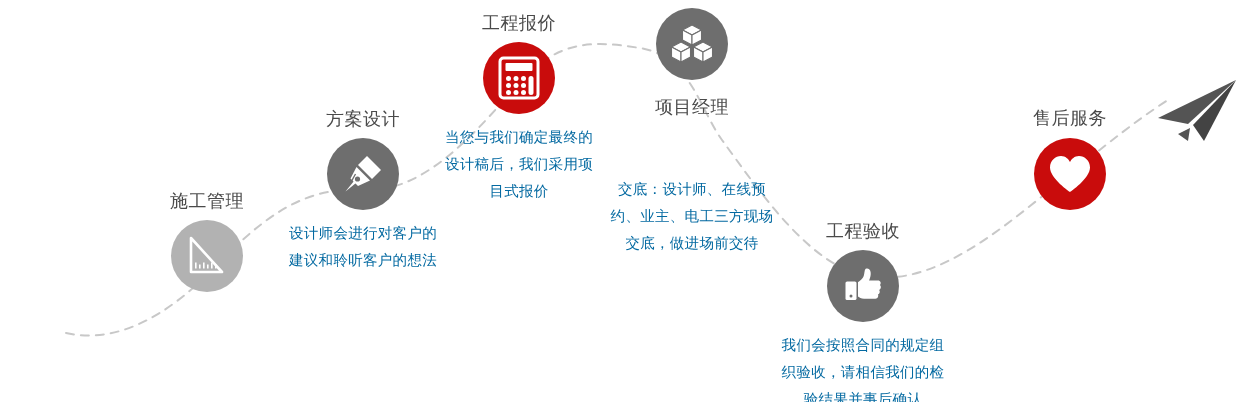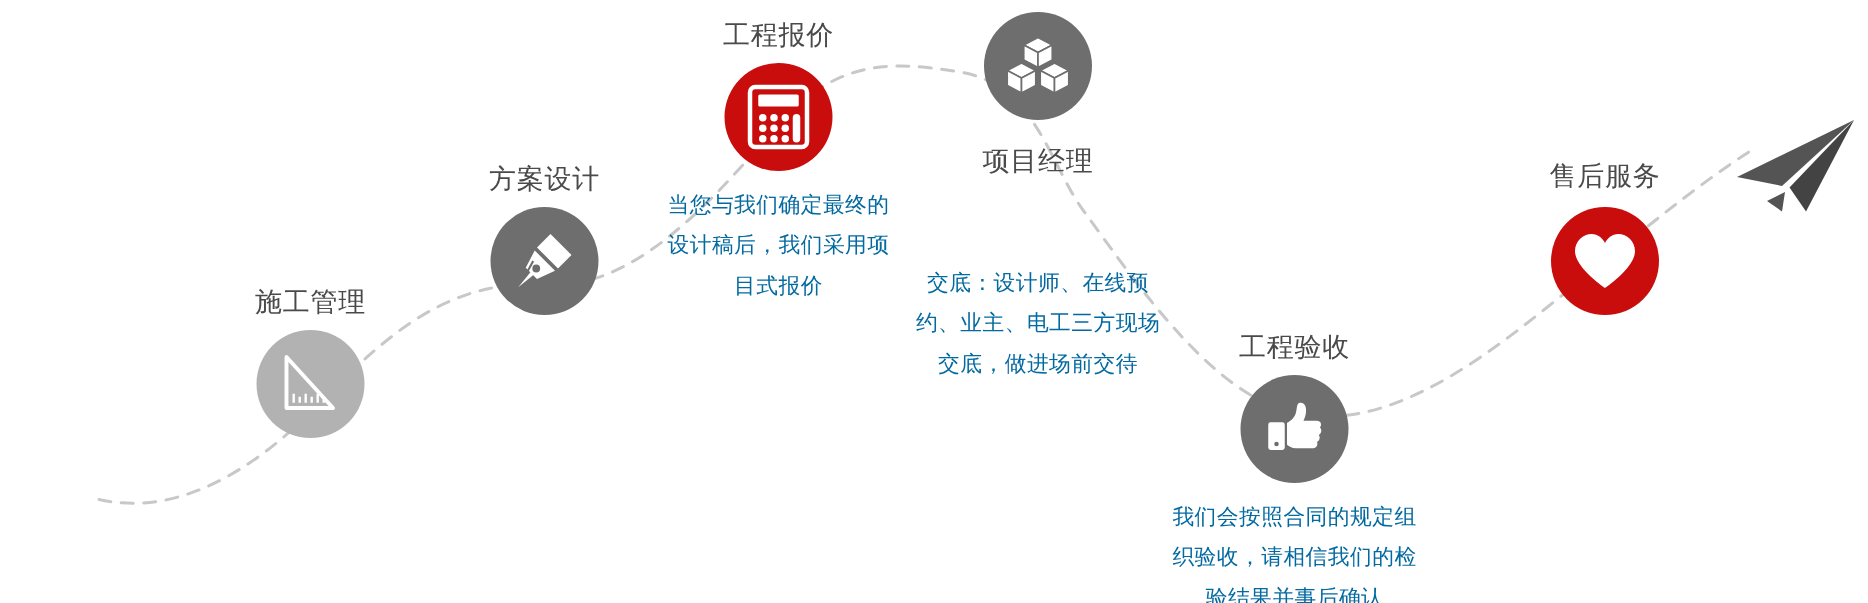--- a/index.html
+++ b/index.html
@@ -114,20 +114,21 @@
       <svg width="44" height="44" viewBox="0 0 44 44" xmlns="http://www.w3.org/2000/svg">
         <g fill="#ffffff">
           <path d="M26 4 L40 18 L31 27 L17 13 Z"></path>
           <path d="M15.5 15 L29 28.5 L17 34 L9.5 26.5 Z"></path>
           <path d="M13 29 L4.5 39.5 L15 31 Z"></path>
         </g>
         <circle cx="16.5" cy="27" r="2.6" fill="#6e6e6e"></circle>
         <path d="M14.5 22 L9.5 31" stroke="#6e6e6e" stroke-width="1.4"></path>
       </svg>
     </div>
+    <div class="step-desc narrow">设计师会进行对客户的建议和聆听客户的想法</div>
   </div>
 
   <div class="step" style="left:424px; top:12px;">
     <div class="step-title">工程报价</div>
     <div class="icon-circle red">
       <svg width="42" height="44" viewBox="0 0 42 44" xmlns="http://www.w3.org/2000/svg">
         <rect x="2" y="2" width="38" height="40" rx="3.5" fill="none" stroke="#ffffff" stroke-width="3"></rect>
         <rect x="7.5" y="7" width="27" height="8" rx="1" fill="#ffffff"></rect>
         <g fill="#ffffff">
           <circle cx="10.5" cy="22.5" r="2.5"></circle>

